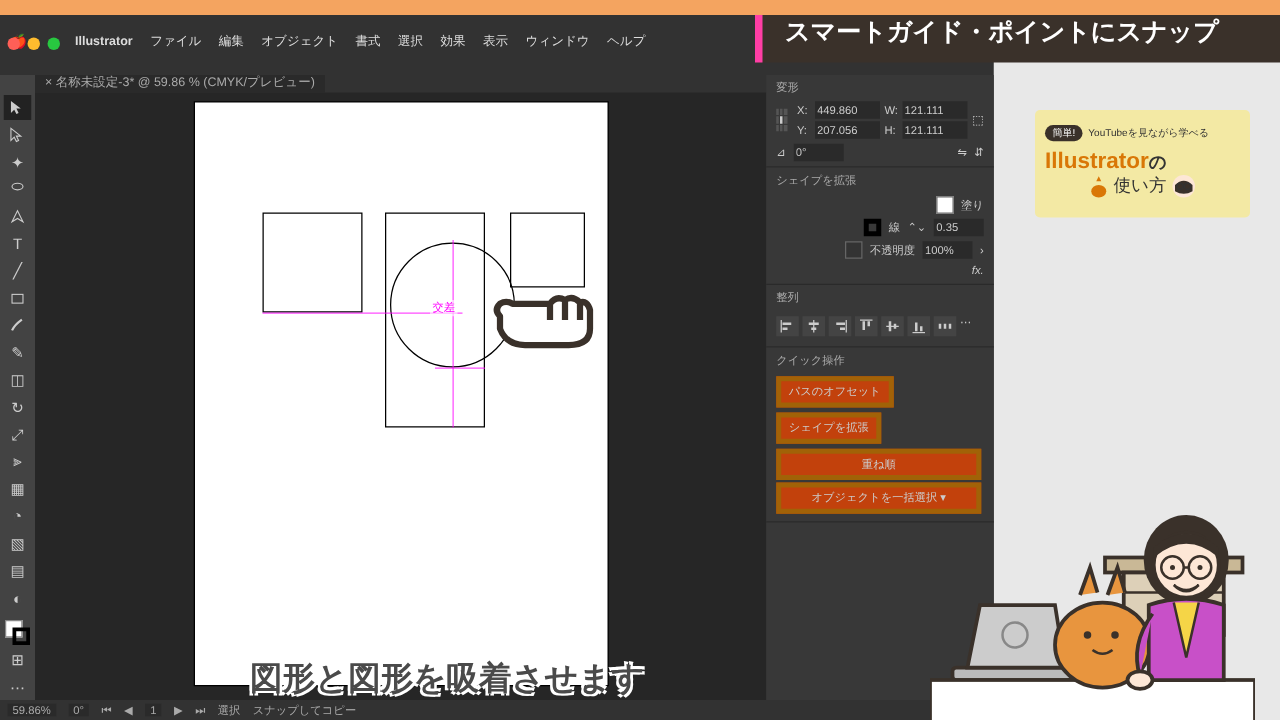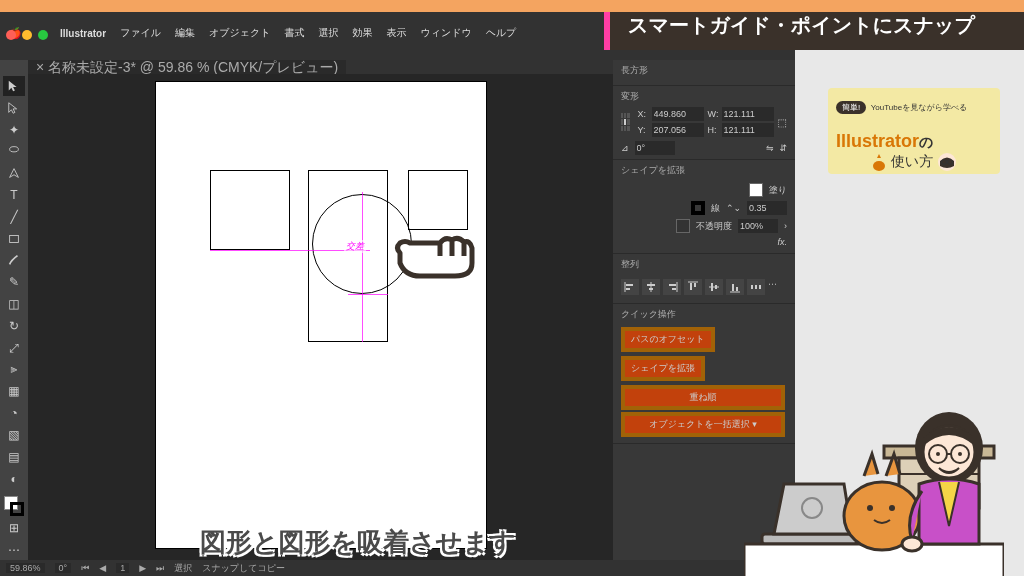--- a/index.html
+++ b/index.html
@@ -10,31 +10,31 @@
 
 .mac-dots { position: absolute; left: 6px; top: 18px; display: flex; gap: 6px; }
 .mac-dots span { width: 10px; height: 10px; border-radius: 50%; }
 .dot-r { background: #ff5f57; } .dot-y { background: #febc2e; } .dot-g { background: #28c840; }
 
 .menubar { position: absolute; left: 0; top: 12px; width: 795px; height: 18px; background: #323232; color: #ddd; font-size: 10px; display: flex; align-items: center; padding-left: 60px; gap: 14px; }
 .menubar .logo { position: absolute; left: 8px; font-size: 11px; }
 
 .titlebar { position: absolute; left: 0; top: 30px; width: 795px; height: 18px; background: #262626; color: #999; font-size: 10px; text-align: center; line-height: 18px; }
 
-.doc-tab { position: absolute; left: 28px; top: 48px; height: 14px; background: #2a2a2a; color: #aaa; font-size: 14px; padding: 0 8px; line-height: 14px; text-align: center; }
+.doc-tab { position: absolute; left: 28px; top: 48px; height: 14px; background: #2a2a2a; color: #aaa; font-size: 10px; padding: 0 8px; line-height: 14px; text-align: center; }
 
 .toolbar { position: absolute; left: 0; top: 48px; width: 28px; height: 500px; background: #434343; display: flex; flex-direction: column; align-items: center; padding-top: 16px; gap: 2px; }
 .tool { width: 22px; height: 20px; display: flex; align-items: center; justify-content: center; color: #ccc; font-size: 12px; cursor: pointer; }
 .tool.sel { background: #222; }
 .tool svg { width: 14px; height: 14px; }
 .fillstroke { width: 20px; height: 20px; position: relative; margin-top: 6px; }
 .fillstroke .f { position: absolute; width: 14px; height: 14px; background: #fff; border: 1px solid #888; }
 .fillstroke .s { position: absolute; right: 0; bottom: 0; width: 14px; height: 14px; border: 3px solid #000; background: transparent; }
 
-.canvas-area { position: absolute; left: 28px; top: 62px; width: 585px; height: 490px; background: #262626; overflow: hidden; font-style: italic; }
+.canvas-area { position: absolute; left: 28px; top: 62px; width: 585px; height: 490px; background: #262626; overflow: hidden; }
 .artboard { position: absolute; left: 128px; top: 8px; width: 330px; height: 466px; background: #fff; box-shadow: 0 0 0 1px #000; }
 
 .rect-shape { position: absolute; border: 1px solid #000; }
 .r1 { left: 182px; top: 96px; width: 80px; height: 80px; }
 .r2 { left: 280px; top: 96px; width: 80px; height: 172px; }
 .r3 { left: 380px; top: 96px; width: 60px; height: 60px; }
 .circ { position: absolute; left: 284px; top: 120px; width: 100px; height: 100px; border: 1px solid #000; border-radius: 50%; background: transparent; }
 
 .guide-h { position: absolute; height: 1px; background: #ff00ff; opacity: 0.7; }
 .guide-v { position: absolute; width: 1px; background: #ff00ff; opacity: 0.7; }
@@ -61,21 +61,21 @@
 
 .statusbar { position: absolute; left: 0; bottom: 0; width: 795px; height: 16px; background: #323232; color: #aaa; font-size: 9px; display: flex; align-items: center; padding: 0 6px; gap: 10px; }
 .statusbar .field { background: #2a2a2a; padding: 0 4px; }
 
 .title-banner { position: absolute; right: 0; top: 12px; width: 420px; height: 38px; background: #3a312a; color: #fff; font-size: 20px; font-weight: bold; display: flex; align-items: flex-start; padding-left: 24px; }
 .title-banner::before { content: ""; position: absolute; left: 0; top: 0; width: 6px; height: 38px; background: #ff3ea5; }
 
 .promo { position: absolute; right: 24px; top: 88px; width: 172px; height: 86px; background: #f3e9a4; border-radius: 4px; padding: 8px; }
 .promo .badge { display: inline-block; background: #3a312a; color: #fff; font-size: 8px; border-radius: 8px; padding: 1px 6px; }
 .promo .tag { font-size: 8px; color: #333; }
-.promo .line1 { font-size: 18px; font-weight: bold; color: #d97706; margin-top: 17px; }
+.promo .line1 { font-size: 18px; font-weight: bold; color: #d97706; margin-top: 4px; }
 .promo .line1 .no { font-size: 14px; color: #333; }
 .promo .line2 { font-size: 14px; font-weight: normal; color: #333; text-align: center; }
 
 .desk { position: absolute; right: 20px; bottom: 0; width: 260px; height: 200px; }
 
 .caption { position: absolute; left: 200px; bottom: 16px; font-size: 26px; font-weight: bold; color: #4a4a4a; text-shadow: -2px -2px 0 #fff, 2px -2px 0 #fff, -2px 2px 0 #fff, 2px 2px 0 #fff; }
 </style>
 </head>
 <body>
 
@@ -169,23 +169,20 @@
     <div class="guide-h" style="left:320px; top:220px; width:40px;"></div>
     <div class="smart-label" style="left:316px; top:166px;">交差</div>
     <div class="cursor-hand">
       <svg viewBox="0 0 90 70">
           <path d="M 10 35 Q 5 30 10 25 Q 15 22 20 25 L 50 25 Q 55 18 62 22 Q 68 18 74 24 Q 80 22 82 30 L 82 45 Q 82 58 65 58 L 30 58 Q 15 58 10 45 Z M 50 25 L 50 38 M 62 22 L 62 38 M 74 24 L 74 38" fill="#fff" stroke="#3a312a" stroke-width="5" stroke-linejoin="round"></path>
         </svg>
     </div>
   </div>
 
   <div class="panel">
-    <div class="panel-sec">
-      <div class="panel-title">長方形</div>
-    </div>
     <div class="panel-sec">
       <div class="panel-title">変形</div>
       <div style="display:flex; align-items:center; gap:4px;">
         <div class="ref-grid">
             <span></span>
             <span></span>
             <span></span>
             <span></span>
             <span class="a"></span>
             <span></span>

